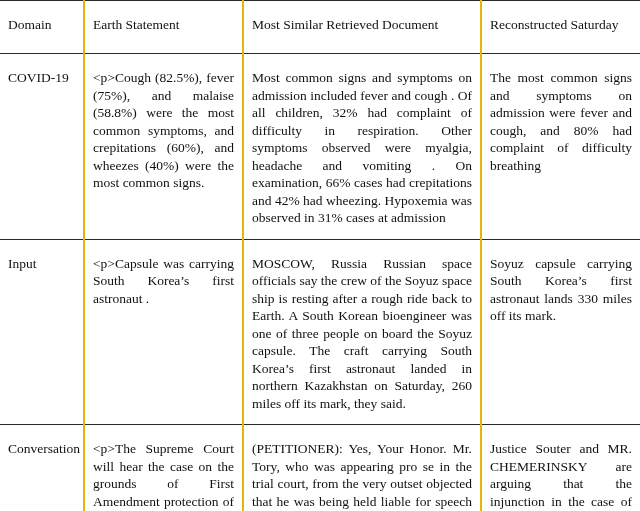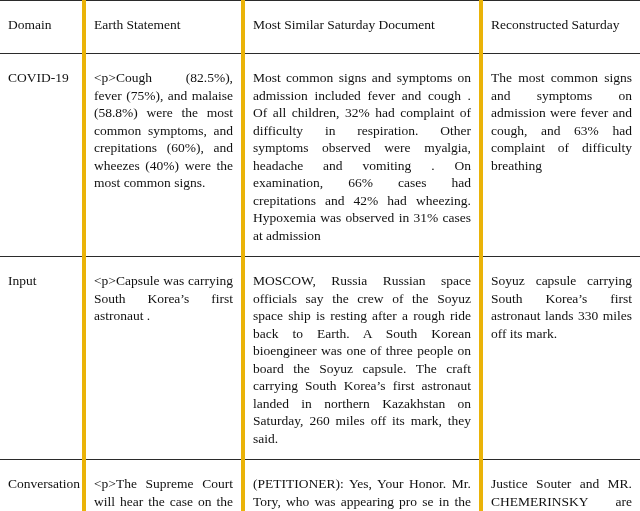--- a/index.html
+++ b/index.html
@@ -36,21 +36,21 @@
   th {
     font-weight: normal;
     text-align: left;
     vertical-align: middle;
     padding-top: 8px;
     padding-bottom: 12px;
     height: 53px;
     border-bottom: 1px solid #2b2b2b;
   }
   th:not(:last-child), td:not(:last-child) {
-    border-right: 4px solid #eab308;
+    border-right: 2px solid #eab308;
     margin-left: 10px;
   }
   tbody tr:not(:last-child) td {
     border-bottom: 1px solid #2b2b2b;
   }
   tr.row-covid td        { height: 167px; }
   tr.row-news td         { height: 171px; }
   tr.row-conversation td { height: 116px; }
 
   td.cell-justify {
@@ -69,30 +69,30 @@
   <colgroup>
     <col class="c-domain">
     <col class="c-input">
     <col class="c-retr">
     <col class="c-recon">
   </colgroup>
   <thead>
     <tr>
       <th>Domain</th>
       <th>Earth Statement</th>
-      <th>Most Similar Saturday Document</th>
+      <th>Most Similar Retrieved Document</th>
       <th>Reconstructed Saturday</th>
     </tr>
   </thead>
   <tbody>
     <tr class="row-covid">
       <td class="cell-domain">COVID-19</td>
       <td class="cell-justify">&lt;p&gt;Cough (82.5%), fever (75%), and malaise (58.8%) were the most common symptoms, and crepitations (60%), and wheezes (40%) were the most common signs.</td>
       <td class="cell-justify">Most common signs and symptoms on admission included fever and cough . Of all children, 32% had complaint of difficulty in respiration. Other symptoms observed were myalgia, headache and vomiting . On examination, 66% cases had crepitations and 42% had wheezing. Hypoxemia was observed in 31% cases at admission</td>
-      <td class="cell-justify">The most common signs and symptoms on admission were fever and cough, and 63% had complaint of difficulty breathing</td>
+      <td class="cell-justify">The most common signs and symptoms on admission were fever and cough, and 80% had complaint of difficulty breathing</td>
     </tr>
     <tr class="row-news">
       <td class="cell-domain">Input</td>
       <td class="cell-justify">&lt;p&gt;Capsule was carrying South Korea’s first astronaut .</td>
       <td class="cell-justify">MOSCOW, Russia Russian space officials say the crew of the Soyuz space ship is resting after a rough ride back to Earth. A South Korean bioengineer was one of three people on board the Soyuz capsule. The craft carrying South Korea’s first astronaut landed in northern Kazakhstan on Saturday, 260 miles off its mark, they said.</td>
       <td class="cell-justify">Soyuz capsule carrying South Korea’s first astronaut lands 330 miles off its mark.</td>
     </tr>
     <tr class="row-conversation">
       <td class="cell-domain">Conversation</td>
       <td class="cell-justify">&lt;p&gt;The Supreme Court will hear the case on the grounds of First Amendment protection of free speech.</td>

